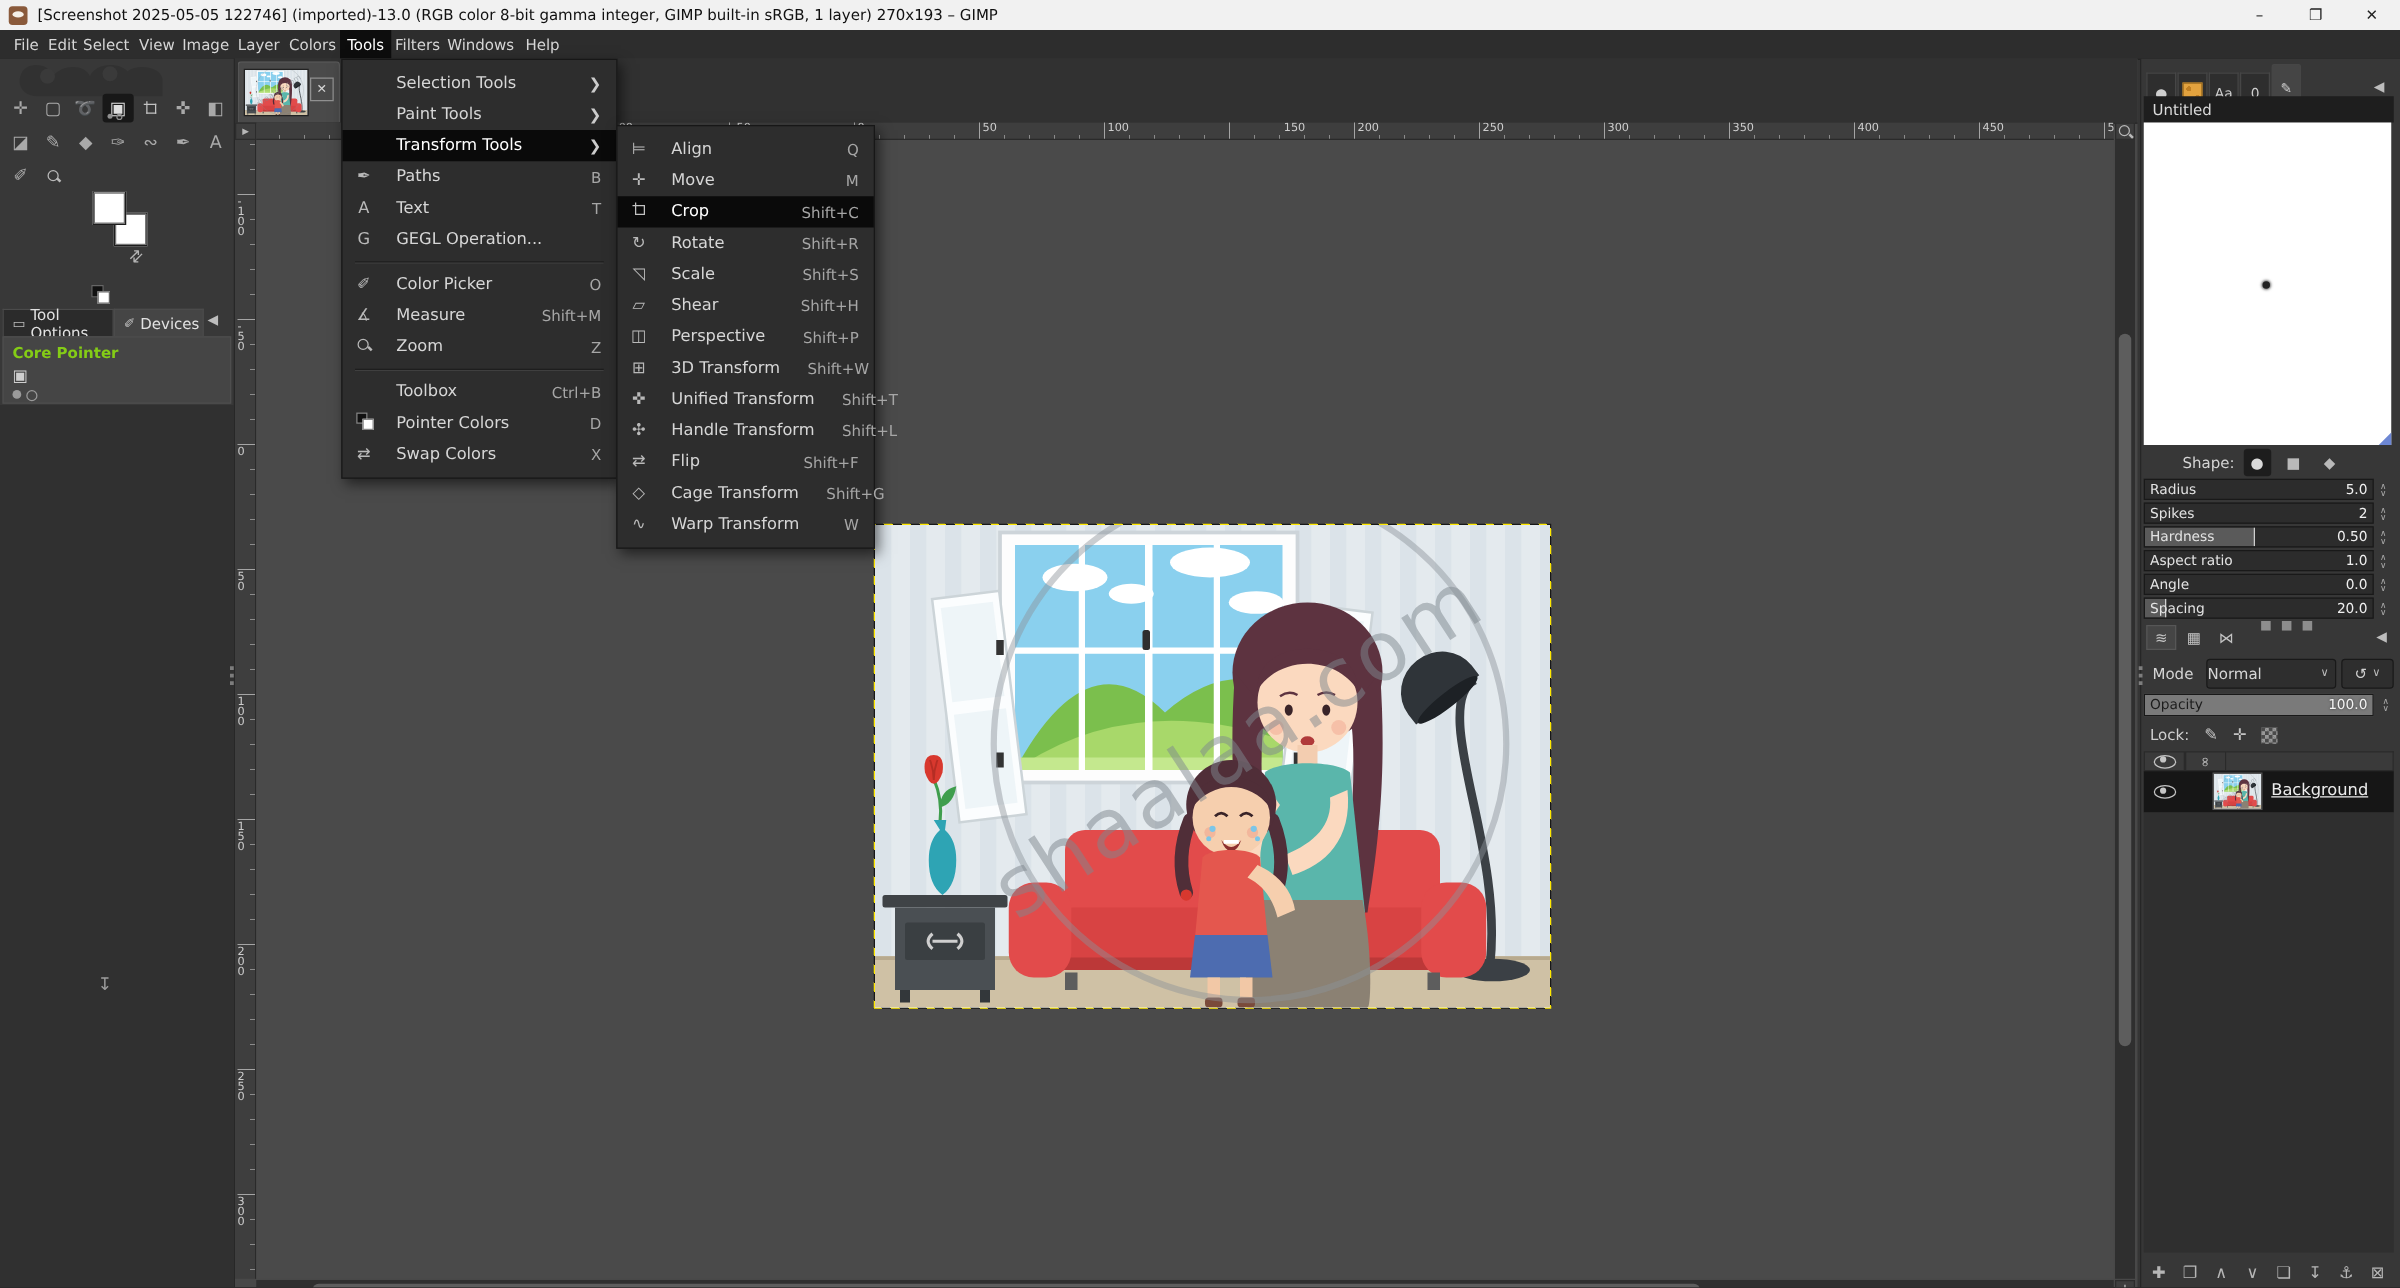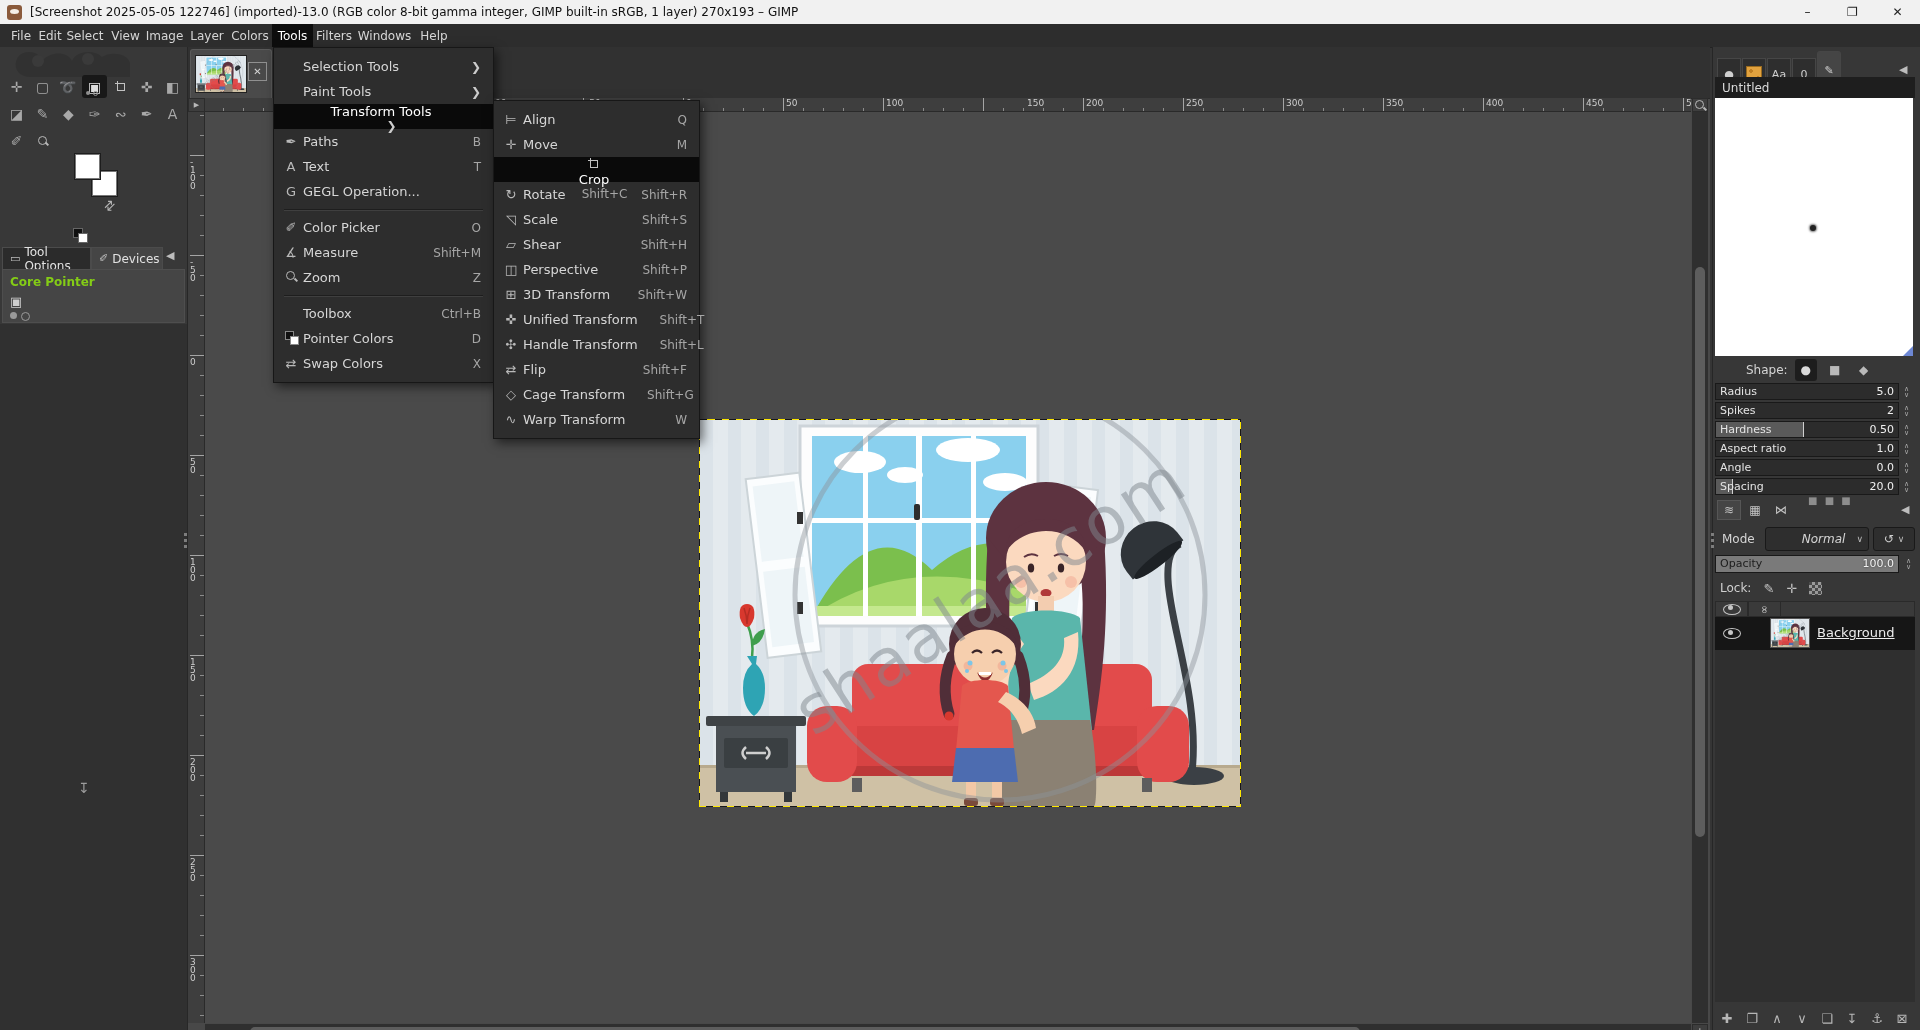--- a/index.html
+++ b/index.html
@@ -83,23 +83,23 @@
   #hscroll .thumb{position:absolute;left:45px;top:3px;width:1110px;height:10px;background:#5d5d5d;border-radius:5px;}
   #zoom-follow-btn{position:absolute;left:1504px;top:51px;width:16px;height:14px;background:#3e3e3e;border:1px solid #2c2c2c;box-sizing:border-box;display:flex;align-items:center;justify-content:center;}
   #nav-btn{position:absolute;left:1504px;top:977px;width:16px;height:16px;background:#3e3e3e;border:1px solid #2c2c2c;box-sizing:border-box;color:#b5b5b5;font-size:9px;display:flex;align-items:center;justify-content:center;}
   .chev{font-size:9px;color:#bdbdbd;}
   
   .menu-panel{position:absolute;background:#2d2d2d;border:1px solid #171717;box-shadow:3px 4px 10px rgba(0,0,0,.55);
               padding:6px 0;box-sizing:border-box;z-index:50;}
   #tools-menu{left:273px;top:47px;width:221px;}
   #transform-submenu{left:493px;top:100px;width:207px;}
   .mi{display:flex;align-items:center;height:25px;padding:0 12px 0 6px;color:#d6d6d6;font-size:13px;}
-  .mi.active{background:#0a0a0a;color:#fff;flex-direction:column;}
+  .mi.active{background:#0a0a0a;color:#fff;}
   .mi .ic{width:22px;text-align:center;color:#b9b9b9;font-size:13px;flex:0 0 auto;}
-  .mi .lb{flex:1;margin-left:1px;white-space:nowrap;}
+  .mi .lb{flex:1;margin-left:15px;white-space:nowrap;}
   .mi .sc{color:#a6a6a6;margin-left:22px;font-size:12px;}
   .mi .chv{color:#cccccc;margin-left:22px;font-size:12px;}
   .msep{height:11px;display:flex;align-items:center;padding:0 10px;}
   .msep i{height:1px;background:#1e1e1e;border-bottom:1px solid #3f3f3f;width:100%;display:block;}
   
   .mag{position:relative;width:12px;height:12px;display:inline-block;}
   .mag::before{content:'';position:absolute;left:1px;top:1px;width:7px;height:7px;border:1.5px solid #b9b9b9;border-radius:50%;}
   .mag::after{content:'';position:absolute;left:8.5px;top:8.5px;width:4px;height:1.8px;background:#b9b9b9;transform:rotate(45deg);}
   .crop-ic{position:relative;width:11px;height:11px;display:inline-block;}
   .crop-ic::before{content:'';position:absolute;left:2px;top:0;width:7px;height:9px;border-left:1.7px solid #c2c2c2;border-bottom:1.7px solid #c2c2c2;}
@@ -131,21 +131,21 @@
   .slider-row .fill{position:absolute;left:0;top:0;bottom:0;background:#5a5a5a;border-right:1px solid #cfcfcf;}
   .slider-row .sl-label{position:absolute;left:4px;top:1px;font-size:11px;color:#e4e4e4;}
   .slider-row .sl-value{position:absolute;right:4px;top:1px;font-size:11px;color:#f0f0f0;}
   .spin{position:absolute;left:187px;width:13px;height:17px;display:flex;flex-direction:column;align-items:center;justify-content:center;color:#aaa;font-size:7px;line-height:6px;}
   #rd-grip{position:absolute;left:95px;top:448px;color:#8d8d8d;letter-spacing:2px;font-size:10px;}
   .ed-tab{position:absolute;top:453px;width:24px;height:20px;display:flex;align-items:center;justify-content:center;color:#c3c3c3;font-size:12px;}
   .ed-tab.active{background:#454545;border:1px solid #565656;box-sizing:border-box;}
   #mode-row{position:absolute;left:2px;top:479px;width:200px;height:26px;display:flex;align-items:center;font-size:12px;color:#d5d5d5;}
   #mode-dd{position:absolute;left:50px;top:1px;width:104px;height:24px;background:#2e2e2e;border:1px solid #191919;border-radius:3px;
            display:flex;align-items:center;box-sizing:border-box;}
-  #mode-dd .val{flex:1;text-align:right;padding-right:6px;font-style:italic;}
+  #mode-dd .val{flex:1;text-align:left;padding-right:6px;}
   #mode-reset{position:absolute;left:158px;top:1px;width:42px;height:24px;background:#2e2e2e;border:1px solid #191919;border-radius:3px;
               display:flex;align-items:center;justify-content:center;gap:4px;box-sizing:border-box;color:#cfcfcf;}
   #opacity-row{position:absolute;left:2px;top:508px;width:184px;height:18px;background:#7a7a7a;border:1px solid #191919;box-sizing:border-box;}
   #opacity-row .sl-label{position:absolute;left:4px;top:1px;font-size:11px;color:#1c1c1c;}
   #opacity-row .sl-value{position:absolute;right:4px;top:1px;font-size:11px;color:#f4f4f4;text-shadow:0 0 2px #333;}
   #lock-row{position:absolute;left:2px;top:530px;width:200px;height:22px;display:flex;align-items:center;gap:12px;font-size:12px;color:#cfcfcf;padding-left:5px;box-sizing:border-box;}
   #lock-row .li{color:#c3c3c3;font-size:13px;}
   #layer-header{position:absolute;left:2px;top:554px;width:200px;height:16px;display:flex;}
   #layer-header .cell{width:33px;height:16px;background:#3a3a3a;border:1px solid #2a2a2a;box-sizing:border-box;display:flex;align-items:center;justify-content:center;}
   #layer-header .rest{flex:1;height:16px;background:#3a3a3a;border:1px solid #2a2a2a;border-left:none;box-sizing:border-box;}

